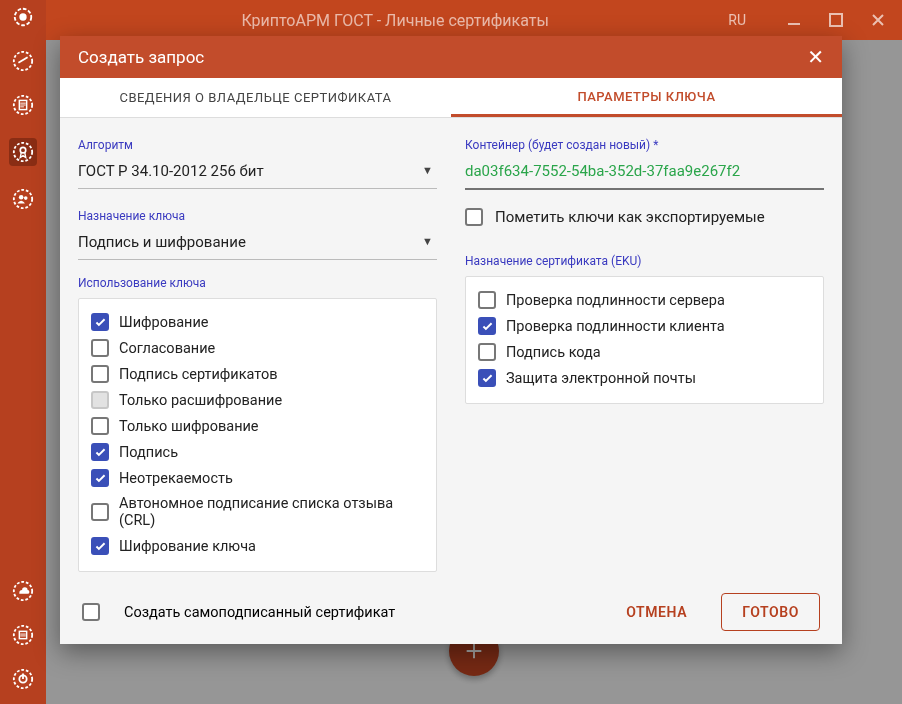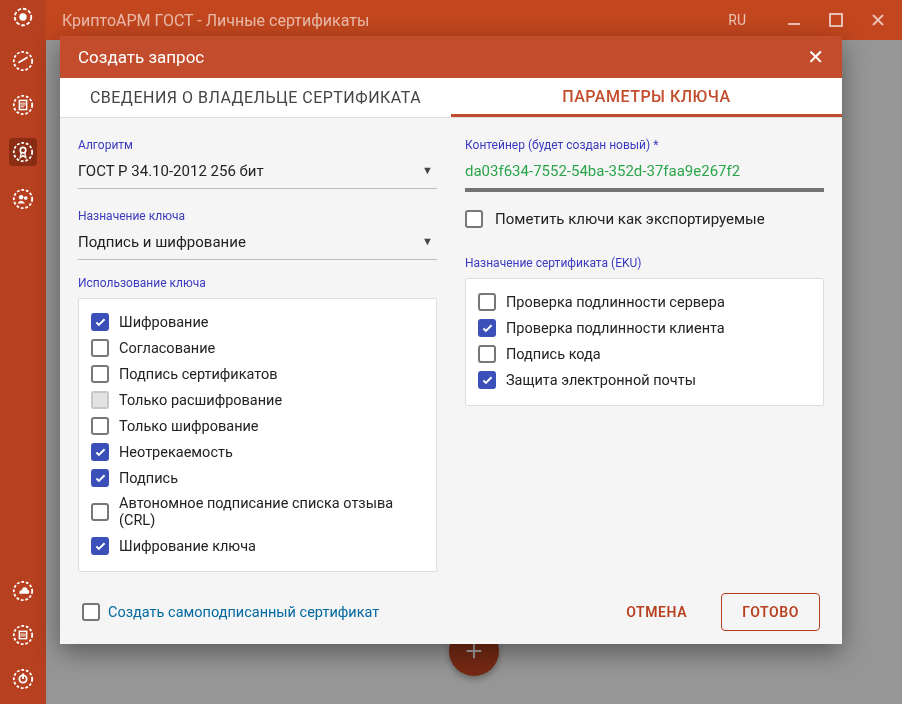--- a/index.html
+++ b/index.html
@@ -2,55 +2,55 @@
 <html><head>
 <meta charset="utf-8">
 <style>
   * { box-sizing: border-box; margin: 0; padding: 0; font-family: -apple-system, BlinkMacSystemFont, "Segoe UI", Roboto, sans-serif; }
   body { width: 902px; height: 704px; overflow: hidden; background: #e7e7e7; position: relative; }
   .window { width: 902px; height: 704px; background: #e7e7e7; position: relative; }
   .sidebar { position: absolute; left: 0; top: 0; width: 46px; height: 704px; background: #b6401f; display:flex; flex-direction:column; align-items:center; padding-top:6px; gap:22px; }
   .sidebar .spacer { flex:1; }
   .sidebar .nav-icon, .sidebar .nav-icon-bottom { width:22px; height:22px; display:flex; align-items:center; justify-content:center; }
   .sidebar svg { width:22px; height:22px; }
-  .titlebar { position:absolute; left:46px; top:0; right:0; height:40px; background:#c2461e; display:flex; align-items:center; padding:0 16px; color:#f5d7cd; }
+  .titlebar { position:absolute; left:46px; top:0; right:0; height:40px; background:#c2461e; display:flex; align-items:center; padding:0 16px; color:#f5d7cd;text-align:center; }
   .titlebar .title { flex:1; font-size:16px; opacity:.8; }
   .titlebar .lang { font-size:14px; margin-right:14px; opacity:.85; }
   .titlebar .winbtn { width:16px; height:16px; margin-left:26px; opacity:.85; }
   .body-area { position:absolute; left:46px; top:40px; right:0; bottom:0; background:#e7e7e7; }
   .search-row { position:absolute; top:10px; left:26px; right:26px; height:44px; display:flex; align-items:center; }
   .search-box { flex:1; background:#fff; border-radius:4px; height:40px; display:flex; align-items:center; padding:0 14px; color:#9e9e9e; font-size:15px; max-width:400px; }
   .search-box svg { width:20px; height:20px; margin-right:12px; }
   .refresh { margin-left:28px; color:#6f6f6f; }
   .fab { position:absolute; left:50%; transform:translateX(-50%); bottom:28px; width:50px; height:50px; border-radius:50%; background:#b6401f; display:flex; align-items:center; justify-content:center; color:#fff; font-size:26px; box-shadow:0 3px 6px rgba(0,0,0,.3); }
   .overlay { position:absolute; left:46px; right:0; top:40px; bottom:0; background:rgba(0,0,0,0.35); }
   .dialog { position:absolute; left:60px; right:60px; top:36px; bottom:60px; background:#f5f5f5; box-shadow:0 8px 24px rgba(0,0,0,.4); display:flex; flex-direction:column; }
   .dialog-header { background:#c24c2b; height:42px; display:flex; align-items:center; padding:0 18px; color:#fff; }
   .dialog-header .dtitle { font-size:17px; flex:1; }
   .dialog-header .close { font-size:20px; cursor:pointer; }
   .tabs { display:flex; height:40px; background:#fff; border-bottom:1px solid #ddd; }
-  .tab { flex:1; display:flex; align-items:center; justify-content:center; font-size:16px; letter-spacing:.5px; color:#444; text-transform:uppercase; }
+  .tab { flex:1; display:flex; align-items:center; justify-content:center; font-size:13px; letter-spacing:.5px; color:#444; text-transform:uppercase; }
   .tab.active { color:#c24c2b; border-bottom:3px solid #c24c2b; font-weight:500; }
   .content { flex:1; padding:12px 18px 0 18px; overflow:auto; }
   .cols { display:flex; gap:28px; }
   .col { flex:1; min-width:0; }
   .section-label { font-size:12px; color:#3a3ac0; margin:8px 0 4px 0; }
   .select-field { position:relative; border-bottom:1px solid #bbb; padding:6px 0 8px 0; font-size:15px; color:#222; }
   .select-field .chev { position:absolute; right:4px; top:8px; font-size:11px; color:#444; }
-  .container-field { border-bottom:4px solid #737373; padding:6px 0 8px 0; font-size:15px; color:#2aa54a; }
+  .container-field { border-bottom:2px solid #737373; padding:6px 0 8px 0; font-size:15px; color:#2aa54a; }
   .opt-list { background:#fff; border:1px solid #ddd; border-radius:2px; padding:10px 10px 12px 12px; margin-top:8px; }
   .opt { display:flex; align-items:center; gap:10px; padding:4px 0; font-size:14.5px; color:#222; }
   .cb { width:18px; height:18px; border:2px solid #777; border-radius:3px; background:#fff; display:inline-flex; align-items:center; justify-content:center; flex-shrink:0; }
   .cb.checked { background:#3a4fb8; border-color:#3a4fb8; }
   .cb.disabled { background:#e2e2e2; border-color:#c7c7c7; }
   .cb svg { width:13px; height:13px; display:none; }
   .cb.checked svg { display:block; }
   .export-row { display:flex; align-items:flex-start; gap:12px; margin-top:18px; font-size:15px; color:#222; }
   .footer { height:64px; display:flex; align-items:center; padding:0 22px; gap:20px; }
-  .footer .self { display:flex; align-items:center; gap:8px; font-size:14.5px; color:#0369a1; flex:1; }
+  .footer .self { display:flex; align-items:center; gap:24px; font-size:14.5px; color:#000000; flex:1; }
   .btn-flat { color:#b6401f; font-size:14px; font-weight:600; letter-spacing:.6px; padding:10px 14px; cursor:pointer; text-transform:uppercase; }
   .btn-out { color:#b6401f; font-size:14px; font-weight:600; letter-spacing:.6px; padding:10px 20px; border:1.5px solid #b6401f; border-radius:4px; cursor:pointer; text-transform:uppercase; }
 </style>
 </head>
 <body>
 
 <div class="window">
   <div class="sidebar">
     <div class="nav-icon">
       <svg viewBox="0 0 24 24">
@@ -196,29 +196,29 @@
               <div class="opt">
                 <span class="cb"></span>
                 <span>Только шифрование</span>
               </div>
               <div class="opt">
                 <span class="cb checked">
                   <svg viewBox="0 0 16 16">
                     <path d="M3 8l3 3 7-7" stroke="#fff" stroke-width="2.4" fill="none"></path>
                   </svg>
                 </span>
+                <span>Подпись</span>
+              </div>
+              <div class="opt">
+                <span class="cb checked">
+                  <svg viewBox="0 0 16 16">
+                    <path d="M3 8l3 3 7-7" stroke="#fff" stroke-width="2.4" fill="none"></path>
+                  </svg>
+                </span>
                 <span>Неотрекаемость</span>
-              </div>
-              <div class="opt">
-                <span class="cb checked">
-                  <svg viewBox="0 0 16 16">
-                    <path d="M3 8l3 3 7-7" stroke="#fff" stroke-width="2.4" fill="none"></path>
-                  </svg>
-                </span>
-                <span>Подпись</span>
               </div>
               <div class="opt">
                 <span class="cb"></span>
                 <span>Автономное подписание списка отзыва (CRL)</span>
               </div>
               <div class="opt">
                 <span class="cb checked">
                   <svg viewBox="0 0 16 16">
                     <path d="M3 8l3 3 7-7" stroke="#fff" stroke-width="2.4" fill="none"></path>
                   </svg>

